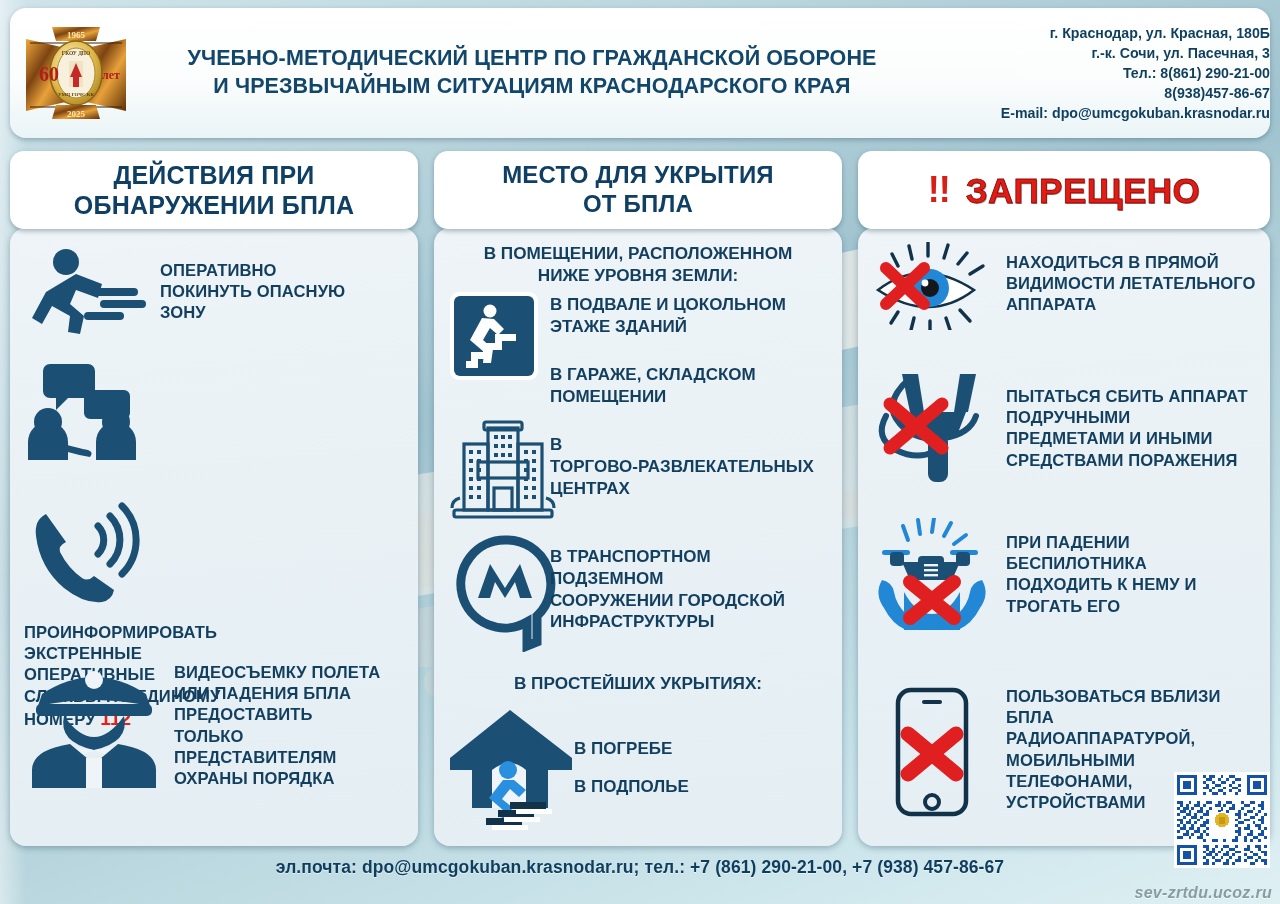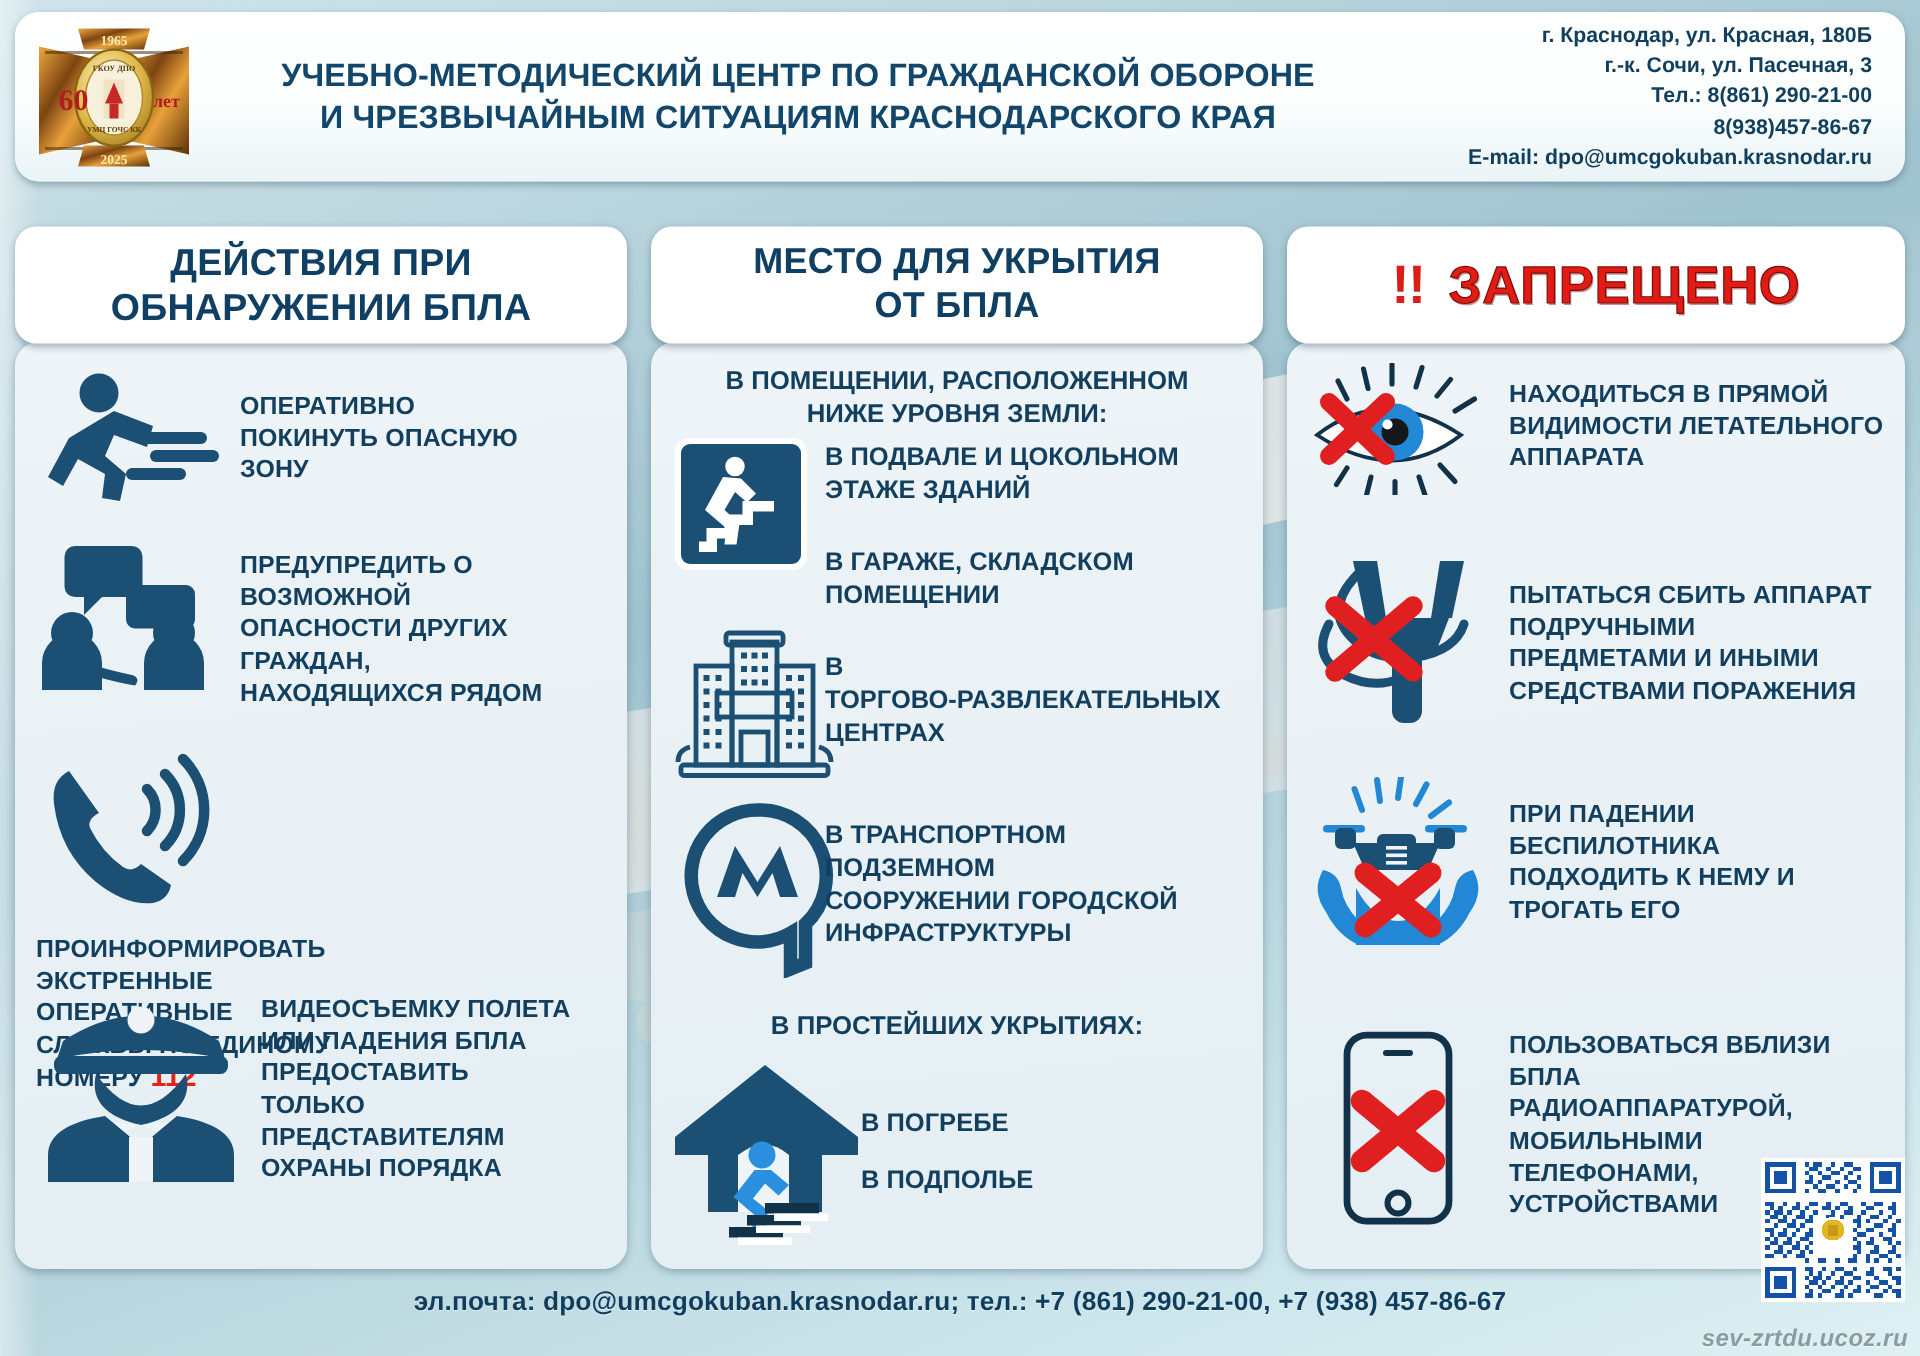--- a/index.html
+++ b/index.html
@@ -39,21 +39,21 @@
     z-index: 4;
     background: linear-gradient(105deg, rgba(255,255,255,0) 0%, rgba(235,235,232,.85) 45%, rgba(255,255,255,0) 100%);
   }
   .sheen.a { left: 0; top: 440px; width: 1280px; height: 120px; transform: rotate(-9deg); }
   .sheen.b { left: 420px; top: 250px; width: 880px; height: 95px; transform: rotate(-12deg); }
 
   
   .header {
     position: absolute;
     left: 10px; top: 8px;
-    width: 1260px; height: 113px;
+    width: 1260px; height: 130px;
     background: linear-gradient(180deg, #ffffff 0%, #fbfdfd 55%, #eaf4f6 100%);
     border-radius: 16px;
     box-shadow: 0 2px 5px rgba(40,70,90,.35);
     display: flex;
     align-items: center;
     z-index: 10;
   }
 
   .emblem {
     width: 108px; height: 100px;
@@ -75,21 +75,20 @@
     letter-spacing: .1px;
     color: #12466b;
     line-height: 1.28;
     white-space: nowrap;
   }
 
   .header-contacts {
     flex: 0 0 auto;
     width: 330px;
     text-align: right;
-    padding-right: 22px;
     color: #103f5e;
   }
   .header-contacts .cl {
     display: block;
     font-size: 14.2px;
     font-weight: bold;
     line-height: 1.42;
     white-space: nowrap;
   }
 
@@ -375,27 +374,20 @@
           <g fill="#1b4f73">
             <path d="M26 8 h38 a7 7 0 0 1 7 7 v20 a7 7 0 0 1 -7 7 h-20 l-12 12 v-12 h-6 a7 7 0 0 1 -7 -7 v-20 a7 7 0 0 1 7 -7 z"></path>
             <path d="M66 34 h34 a6 6 0 0 1 6 6 v17 a6 6 0 0 1 -6 6 h-10 l-10 11 v-11 h-14 a6 6 0 0 1 -6 -6 v-17 a6 6 0 0 1 6 -6 z"></path>
             <circle cx="24" cy="66" r="14"></circle>
             <path d="M4 104 v-18 a20 20 0 0 1 40 0 v18 z"></path>
             <path d="M40 88 q14 4 24 6 q6 2 2 7 q-12 -2 -26 -6 z"></path>
             <circle cx="92" cy="66" r="14"></circle>
             <path d="M72 104 v-18 a20 20 0 0 1 40 0 v18 z"></path>
           </g>
         </svg>
-      </div>
-      <div class="txt" style="padding-top:10px">
-        <div>ПРЕДУПРЕДИТЬ О</div>
-        <div>ВОЗМОЖНОЙ</div>
-        <div>ОПАСНОСТИ ДРУГИХ</div>
-        <div>ГРАЖДАН,</div>
-        <div>НАХОДЯЩИХСЯ РЯДОМ</div>
       </div>
     </div>
 
     <div class="row" style="left:14px; top:268px; width:382px;flex-direction:column;">
       <div class="ico" style="width:126px;height:110px">
         <svg viewBox="0 0 126 110" xmlns="http://www.w3.org/2000/svg" width="126" height="110">
           <g fill="#1b4f73">
             <path d="M22 18 q-12 6 -10 22 q4 32 28 52 q20 16 38 14 q10 -2 12 -12 l-20 -14 q-6 6 -12 2 q-14 -10 -22 -26 q-2 -6 6 -10 z"></path>
           </g>
           <g fill="none" stroke="#1b4f73" stroke-width="7" stroke-linecap="round">

